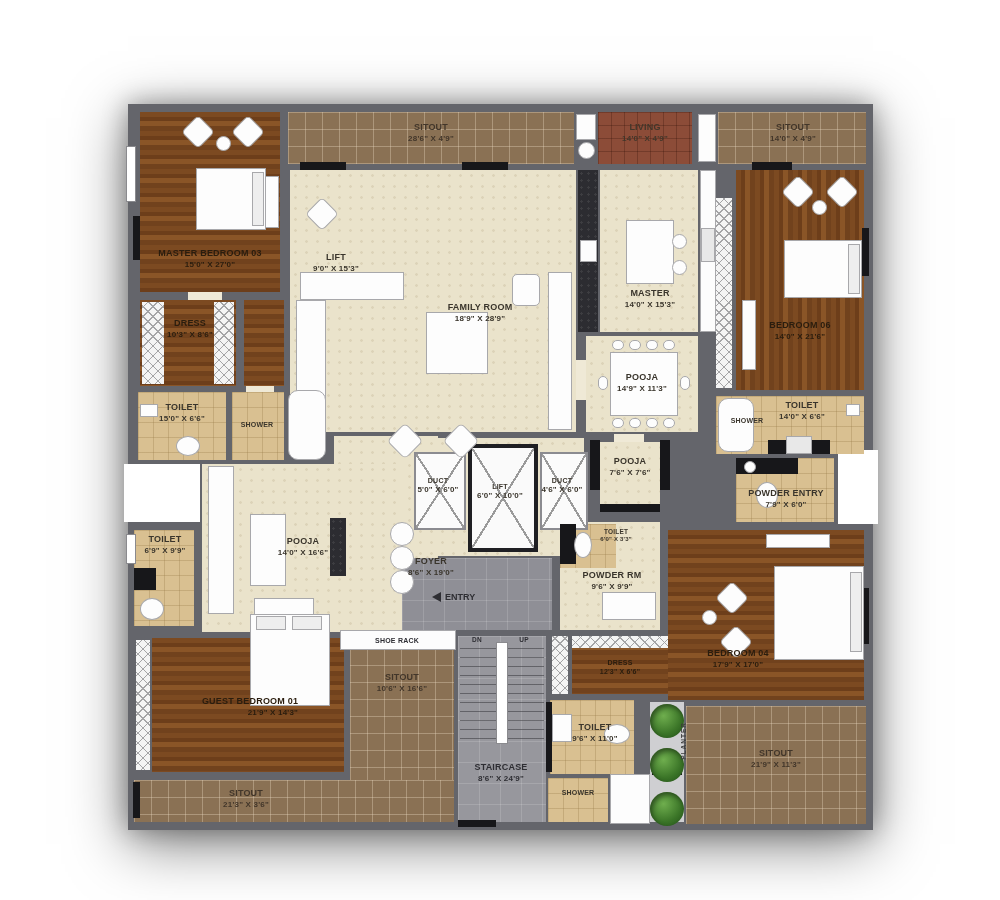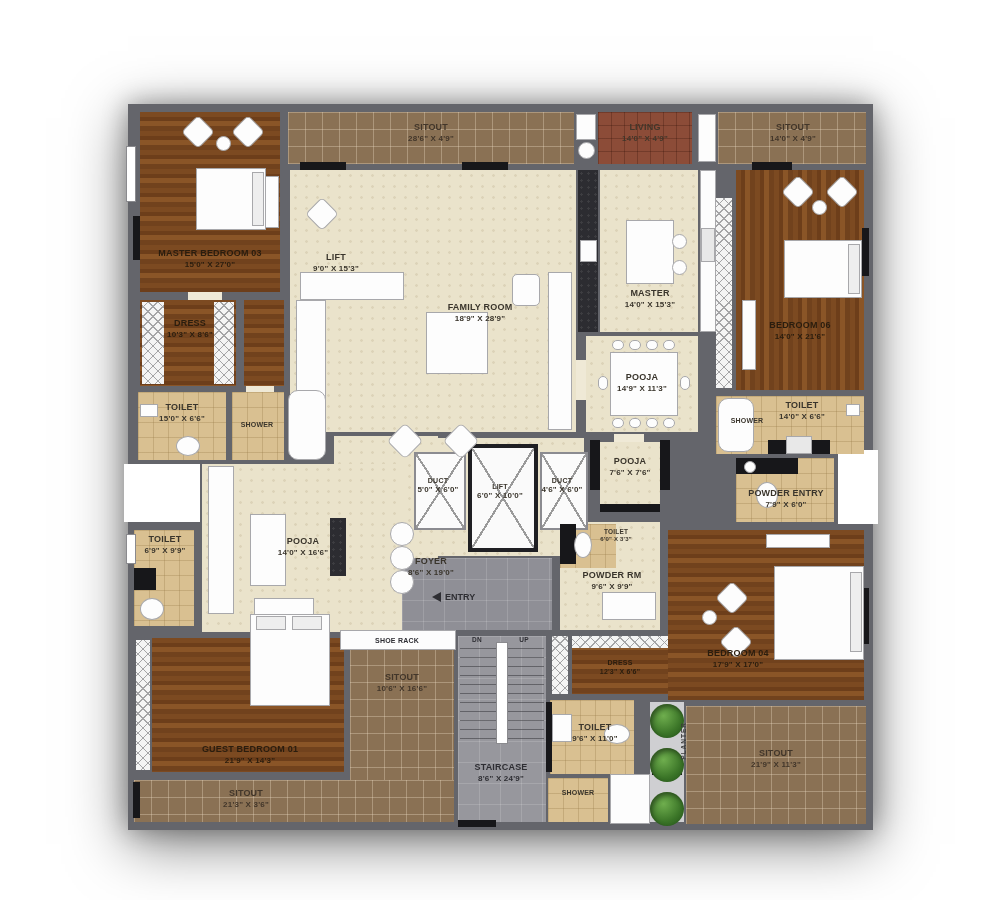--- a/index.html
+++ b/index.html
@@ -274,21 +274,21 @@
   <div class="lbl" style="left:165px;top:534px;"><span>TOILET</span><small>6'9" X 9'9"</small></div>
   <div class="lbl" style="left:303px;top:536px;"><span>POOJA</span><small>14'0" X 16'6"</small></div>
   <div class="lbl" style="left:386px;top:556px;margin-left:45px;"><span>FOYER</span><small>8'6" X 19'0"</small></div>
   <div class="lbl tiny" style="left:616px;top:528px;"><span>TOILET</span><small style="font-size:6px;">6'0" X 3'3"</small></div>
   <div class="lbl" style="left:612px;top:570px;"><span>POWDER RM</span><small>9'6" X 9'9"</small></div>
   <div class="entrybox" style="left:432px;top:592px;">
       <span class="tri-left"></span>
       <span>ENTRY</span>
     </div>
   <div class="lbl mini" style="left:397px;top:636px;color:#2e2e33;"><span>SHOE RACK</span></div>
-  <div class="lbl wood" style="left:250px;top:744px;"><span>GUEST BEDROOM 01</span><small>21'9" X 14'3"</small></div>
+  <div class="lbl wood" style="left:250px;top:696px;text-align:right;"><span>GUEST BEDROOM 01</span><small>21'9" X 14'3"</small></div>
   <div class="lbl tile" style="left:246px;top:788px;"><span>SITOUT</span><small>21'3" X 3'6"</small></div>
   <div class="lbl tile" style="left:402px;top:672px;"><span>SITOUT</span><small>10'6" X 16'6"</small></div>
   <div class="lbl" style="left:501px;top:762px;color:#2e2e33;"><span>STAIRCASE</span><small>8'6" X 24'9"</small></div>
   <div class="lbl tiny" style="left:477px;top:636px;color:#2e2e33;"><span>DN</span></div>
   <div class="lbl tiny" style="left:524px;top:636px;color:#2e2e33;"><span>UP</span></div>
   <div class="lbl wood mini" style="left:620px;top:658px;"><span>DRESS</span><small style="font-size:7px;">12'3" X 6'6"</small></div>
   <div class="lbl" style="left:595px;top:722px;"><span>TOILET</span><small>9'6" X 11'0"</small></div>
   <div class="lbl mini" style="left:578px;top:788px;"><span>SHOWER</span></div>
   <div class="lbl wood" style="left:738px;top:648px;"><span>BEDROOM 04</span><small>17'9" X 17'0"</small></div>
   <div class="lbl tile" style="left:776px;top:748px;"><span>SITOUT</span><small>21'9" X 11'3"</small></div>

